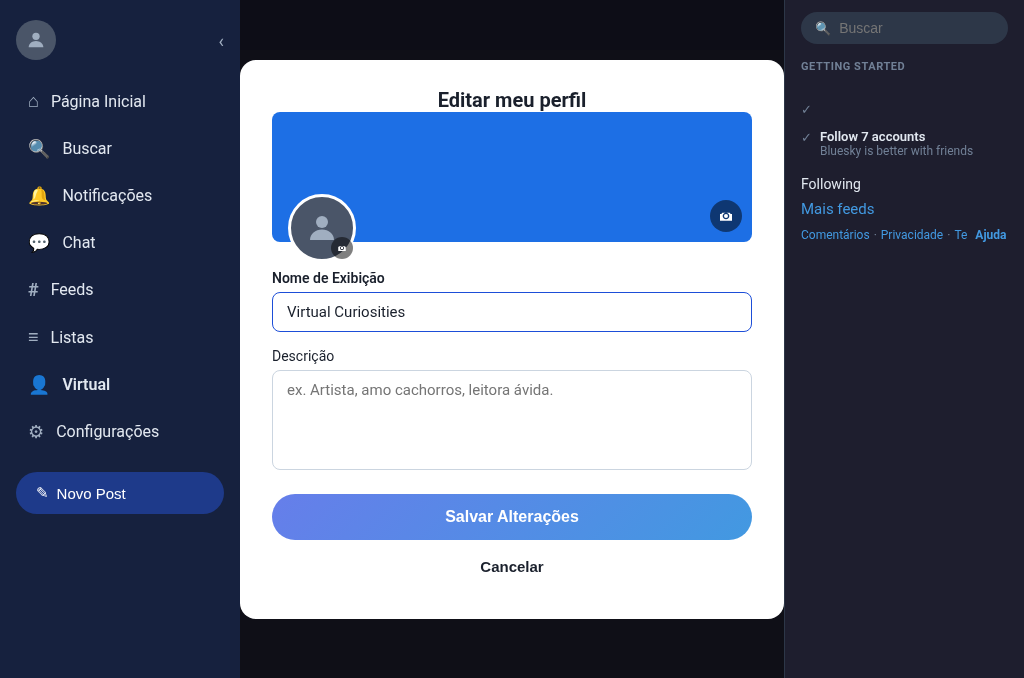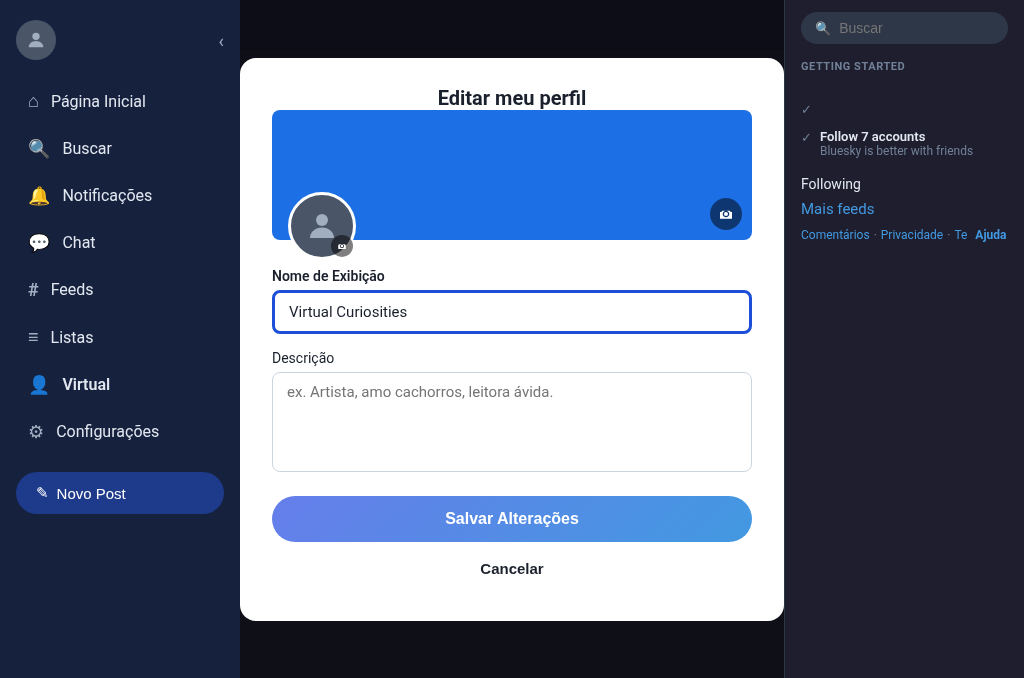--- a/index.html
+++ b/index.html
@@ -251,21 +251,21 @@
     }
     .form-label {
       font-size: 14px;
       font-weight: 600;
       color: #1a202c;
       margin-bottom: 6px;
       display: block;
     }
     .form-input {
       width: 100%;
-      border: 3px solid #1d4ed8;
+      border: 1px solid #1d4ed8;
       border-radius: 8px;
       padding: 10px 14px;
       font-size: 15px;
       color: #1a202c;
       outline: none;
       font-family: inherit;
     }
     .form-textarea {
       width: 100%;
       border: 1px solid #cbd5e0;

